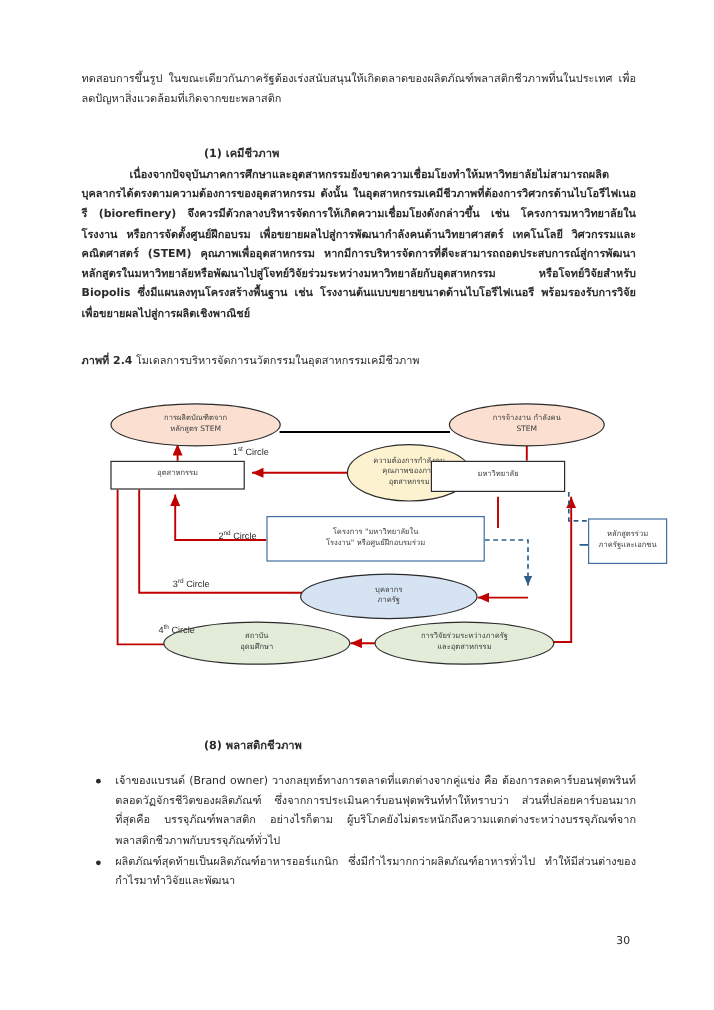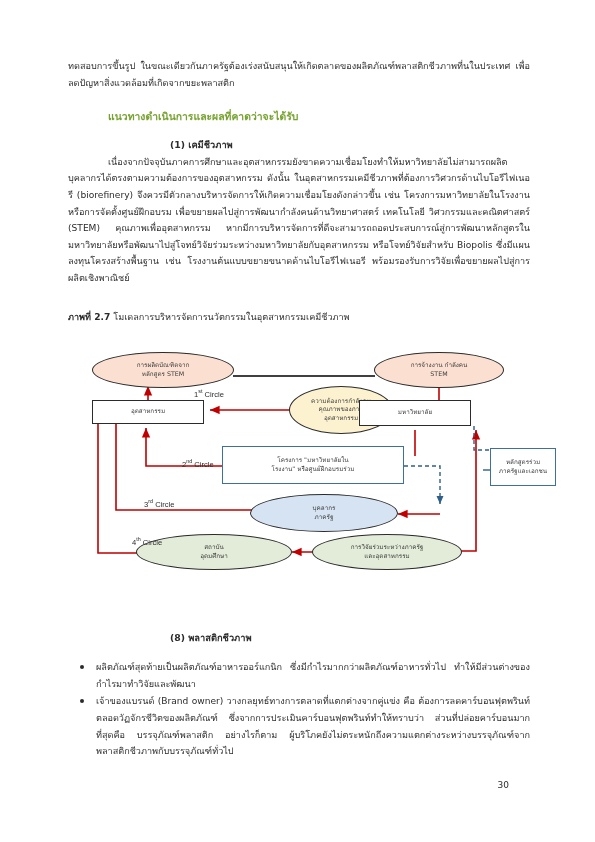--- a/index.html
+++ b/index.html
@@ -25,21 +25,21 @@
     width: 462px;
   }
   p {
     margin: 0;
     font-size: 9.1px;
     line-height: 16.6px;
     text-align: justify;
     text-justify: inter-word;
     color: #2b2b2b;
   }
-  .indent-1 { text-indent: 40px; }
+  .indent-1 { text-indent: 40px; font-weight: bold; }
   .indent-2 { text-indent: 62px; }
   .gap-s { height: 13px; }
   .gap-m { height: 17px; }
   .gap-l { height: 22px; }
   .heading-green {
     margin: 0;
     font-size: 10.4px;
     font-weight: bold;
     color: #76a22e;
     padding-left: 40px;
@@ -81,21 +81,21 @@
     position: absolute;
     left: 12px;
     top: 6px;
     width: 4px;
     height: 4px;
     border-radius: 50%;
     background: #2b2b2b;
   }
   .page-number {
     position: absolute;
-    right: 82px;
+    right: 66px;
     bottom: 52px;
     font-size: 9px;
     color: #2b2b2b;
   }
 
   
   .figure {
     position: relative;
     width: 462px;
     height: 240px;
@@ -165,34 +165,33 @@
 <body>
 
 <div class="page">
 
   <div class="content">
 
     <p>ทดสอบการขึ้นรูป ในขณะเดียวกันภาครัฐต้องเร่งสนับสนุนให้เกิดตลาดของผลิตภัณฑ์พลาสติกชีวภาพที่นในประเทศ เพื่อลดปัญหาสิ่งแวดล้อมที่เกิดจากขยะพลาสติก</p>
 
     <div class="gap-m"></div>
 
-    <div class="heading-green">แนวทางดำเนินการและผลที่คาดว่าจะได้รับ</div>
 
     <div class="gap-s"></div>
 
     <p class="indent-2">
       <span class="sub-head">(1) เคมีชีวภาพ</span>
     </p>
 
     <p class="indent-1">เนื่องจากปัจจุบันภาคการศึกษาและอุตสาหกรรมยังขาดความเชื่อมโยงทำให้มหาวิทยาลัยไม่สามารถผลิตบุคลากรได้ตรงตามความต้องการของอุตสาหกรรม ดังนั้น ในอุตสาหกรรมเคมีชีวภาพที่ต้องการวิศวกรด้านไบโอรีไฟเนอรี (biorefinery) จึงควรมีตัวกลางบริหารจัดการให้เกิดความเชื่อมโยงดังกล่าวขึ้น เช่น โครงการมหาวิทยาลัยในโรงงาน หรือการจัดตั้งศูนย์ฝึกอบรม เพื่อขยายผลไปสู่การพัฒนากำลังคนด้านวิทยาศาสตร์ เทคโนโลยี วิศวกรรมและคณิตศาสตร์ (STEM) คุณภาพเพื่ออุตสาหกรรม หากมีการบริหารจัดการที่ดีจะสามารถถอดประสบการณ์สู่การพัฒนาหลักสูตรในมหาวิทยาลัยหรือพัฒนาไปสู่โจทย์วิจัยร่วมระหว่างมหาวิทยาลัยกับอุตสาหกรรม หรือโจทย์วิจัยสำหรับ Biopolis ซึ่งมีแผนลงทุนโครงสร้างพื้นฐาน เช่น โรงงานต้นแบบขยายขนาดด้านไบโอรีไฟเนอรี พร้อมรองรับการวิจัยเพื่อขยายผลไปสู่การผลิตเชิงพาณิชย์</p>
 
     <div class="gap-l"></div>
 
     <p class="caption">
-      <b>ภาพที่ 2.7</b>
+      <b>ภาพที่ 2.4</b>
       <span>โมเดลการบริหารจัดการนวัตกรรมในอุตสาหกรรมเคมีชีวภาพ</span>
     </p>
 
     <div class="gap-s"></div>
 
     <div class="figure">
 
       <svg width="462" height="240">
         <defs>
           <marker id="arrRed" markerWidth="7" markerHeight="7" refX="6" refY="2.6" orient="auto">
@@ -311,25 +310,25 @@
     <p class="indent-2">
       <span class="sub-head">(8) พลาสติกชีวภาพ</span>
     </p>
 
 
     <div class="gap-s"></div>
 
     <ul class="bullets">
       <li>
         <span class="dot"></span>
-        <span>ผลิตภัณฑ์สุดท้ายเป็นผลิตภัณฑ์อาหารออร์แกนิก ซึ่งมีกำไรมากกว่าผลิตภัณฑ์อาหารทั่วไป ทำให้มีส่วนต่างของกำไรมาทำวิจัยและพัฒนา</span>
+        <span>เจ้าของแบรนด์ (Brand owner) วางกลยุทธ์ทางการตลาดที่แตกต่างจากคู่แข่ง คือ ต้องการลดคาร์บอนฟุตพรินท์ตลอดวัฏจักรชีวิตของผลิตภัณฑ์ ซึ่งจากการประเมินคาร์บอนฟุตพรินท์ทำให้ทราบว่า ส่วนที่ปล่อยคาร์บอนมากที่สุดคือ บรรจุภัณฑ์พลาสติก อย่างไรก็ตาม ผู้บริโภคยังไม่ตระหนักถึงความแตกต่างระหว่างบรรจุภัณฑ์จากพลาสติกชีวภาพกับบรรจุภัณฑ์ทั่วไป</span>
       </li>
       <li>
         <span class="dot"></span>
-        <span>เจ้าของแบรนด์ (Brand owner) วางกลยุทธ์ทางการตลาดที่แตกต่างจากคู่แข่ง คือ ต้องการลดคาร์บอนฟุตพรินท์ตลอดวัฏจักรชีวิตของผลิตภัณฑ์ ซึ่งจากการประเมินคาร์บอนฟุตพรินท์ทำให้ทราบว่า ส่วนที่ปล่อยคาร์บอนมากที่สุดคือ บรรจุภัณฑ์พลาสติก อย่างไรก็ตาม ผู้บริโภคยังไม่ตระหนักถึงความแตกต่างระหว่างบรรจุภัณฑ์จากพลาสติกชีวภาพกับบรรจุภัณฑ์ทั่วไป</span>
+        <span>ผลิตภัณฑ์สุดท้ายเป็นผลิตภัณฑ์อาหารออร์แกนิก ซึ่งมีกำไรมากกว่าผลิตภัณฑ์อาหารทั่วไป ทำให้มีส่วนต่างของกำไรมาทำวิจัยและพัฒนา</span>
       </li>
     </ul>
 
   </div>
 
   <div class="page-number">30</div>
 
 </div>
 
 </body></html>

